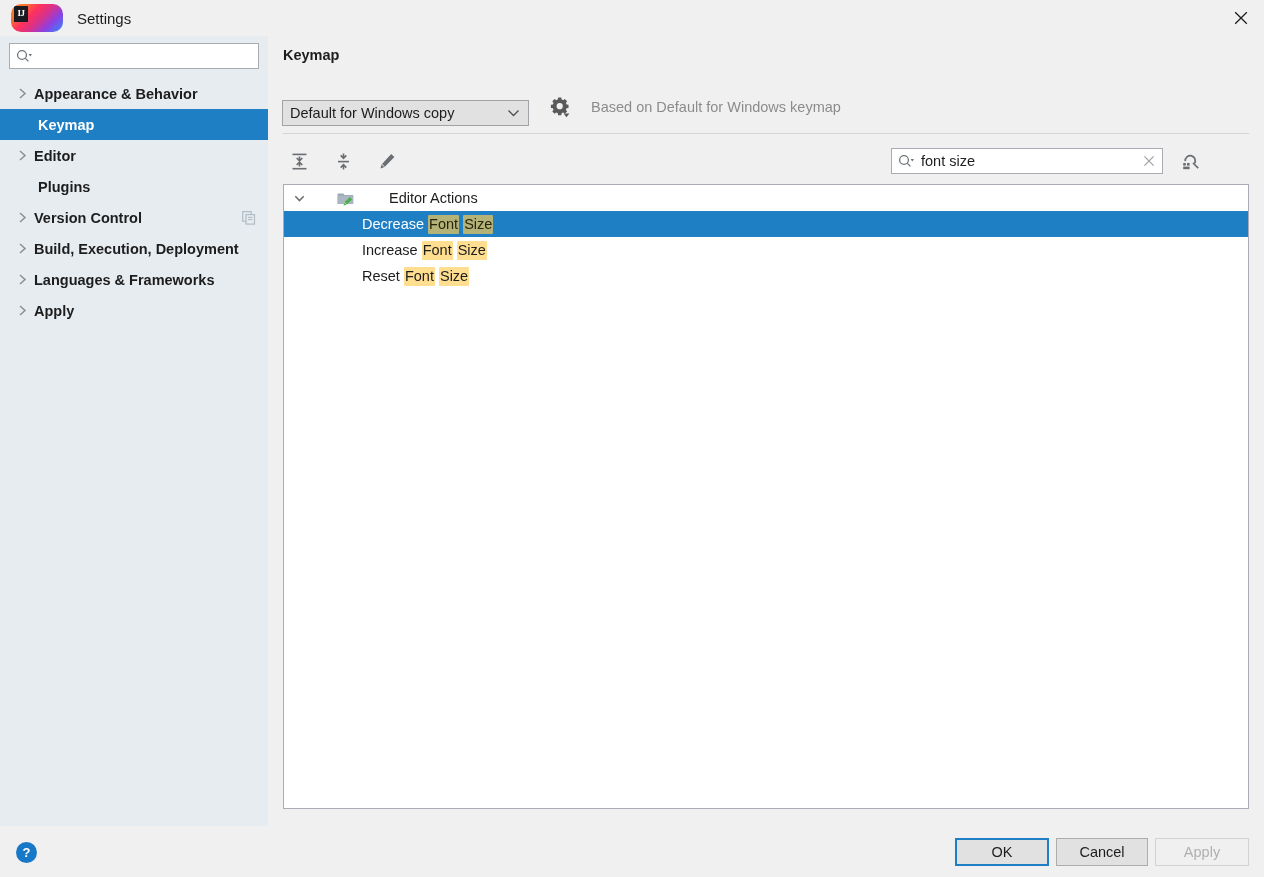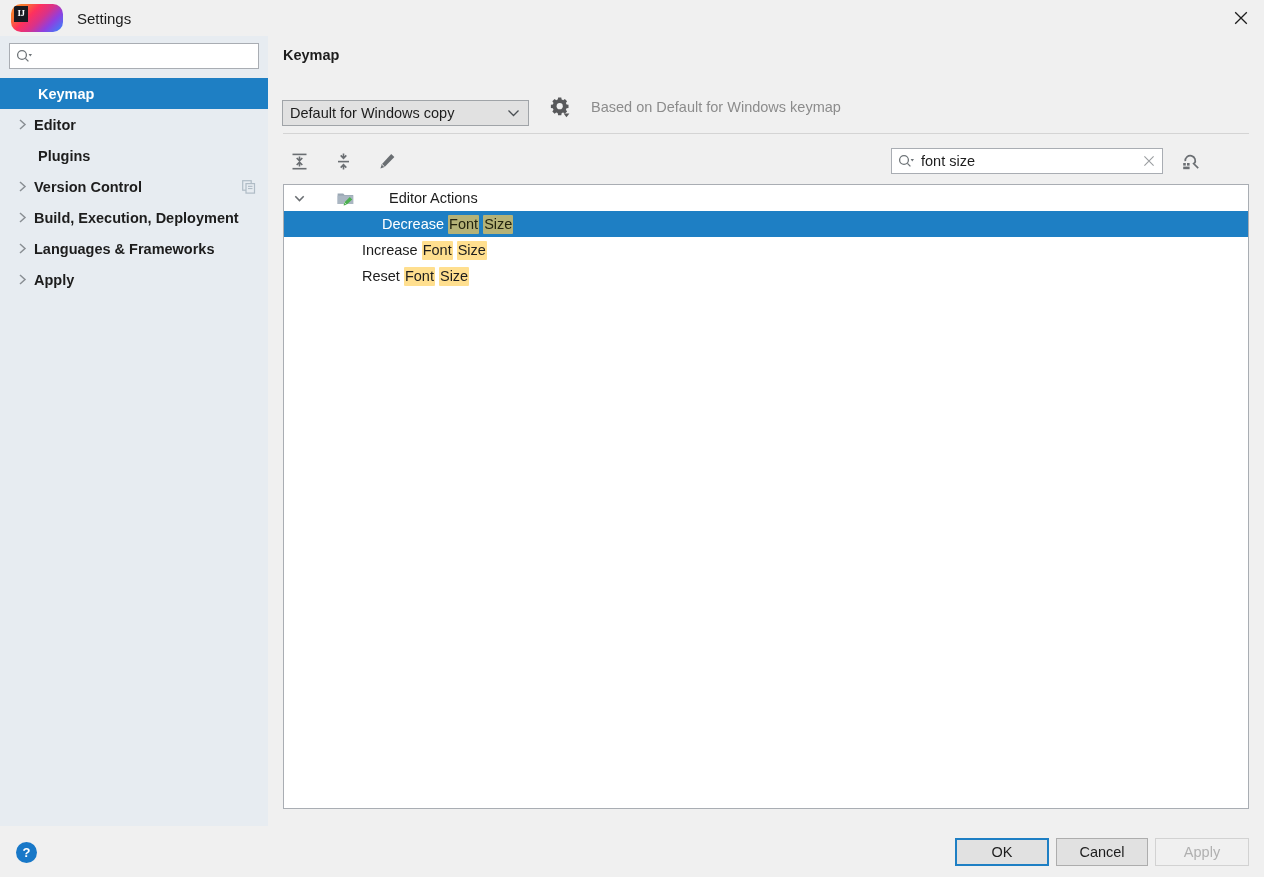--- a/index.html
+++ b/index.html
@@ -278,21 +278,21 @@
   }
   .act-row {
     height: 26px;
     display: flex;
     align-items: center;
     position: relative;
     cursor: default;
     white-space: nowrap;
   }
   .act-row.group { padding-left: 6px; gap: 29px; }
-  .act-row.selected { background: #1e7fc4; padding-left: 20px; }
+  .act-row.selected { background: #1e7fc4; }
   .act-chevron {
     width: 18px;
     display: flex;
     align-items: center;
     justify-content: center;
     flex: none;
   }
   .act-foldericon { display: flex; align-items: center; margin-right: 6px; flex: none; }
   .act-text { font-size: 14.5px; color: #1d1d1d; }
   .act-row.child .act-text { margin-left: 78px; }
@@ -380,20 +380,28 @@
         <circle cx="6" cy="6" r="4.4" stroke="#6e7478" stroke-width="1.3" fill="none"></circle>
         <path d="M9.4 9.4 L12.4 12.4" stroke="#6e7478" stroke-width="1.3"></path>
         <path d="M12.6 5 L16 5 L14.3 7.6 Z" fill="#6e7478"></path>
       </svg>
     </span>
     <input type="text" value="" style="">
   </div>
 
   <div class="tree">
 
+    <div class="tree-row">
+      <span class="tree-arrow">
+        <svg width="9" height="11" viewBox="0 0 9 11">
+            <path d="M2 1 L7 5.5 L2 10" stroke="#8a8f94" stroke-width="1.5" fill="none"></path>
+          </svg>
+      </span>
+      <span class="tree-label">Appearance &amp; Behavior</span>
+    </div>
 
     <div class="tree-row selected noarrow">
       <span class="tree-label">Keymap</span>
     </div>
 
     <div class="tree-row">
       <span class="tree-arrow">
         <svg width="9" height="11" viewBox="0 0 9 11">
             <path d="M2 1 L7 5.5 L2 10" stroke="#8a8f94" stroke-width="1.5" fill="none"></path>
           </svg>

